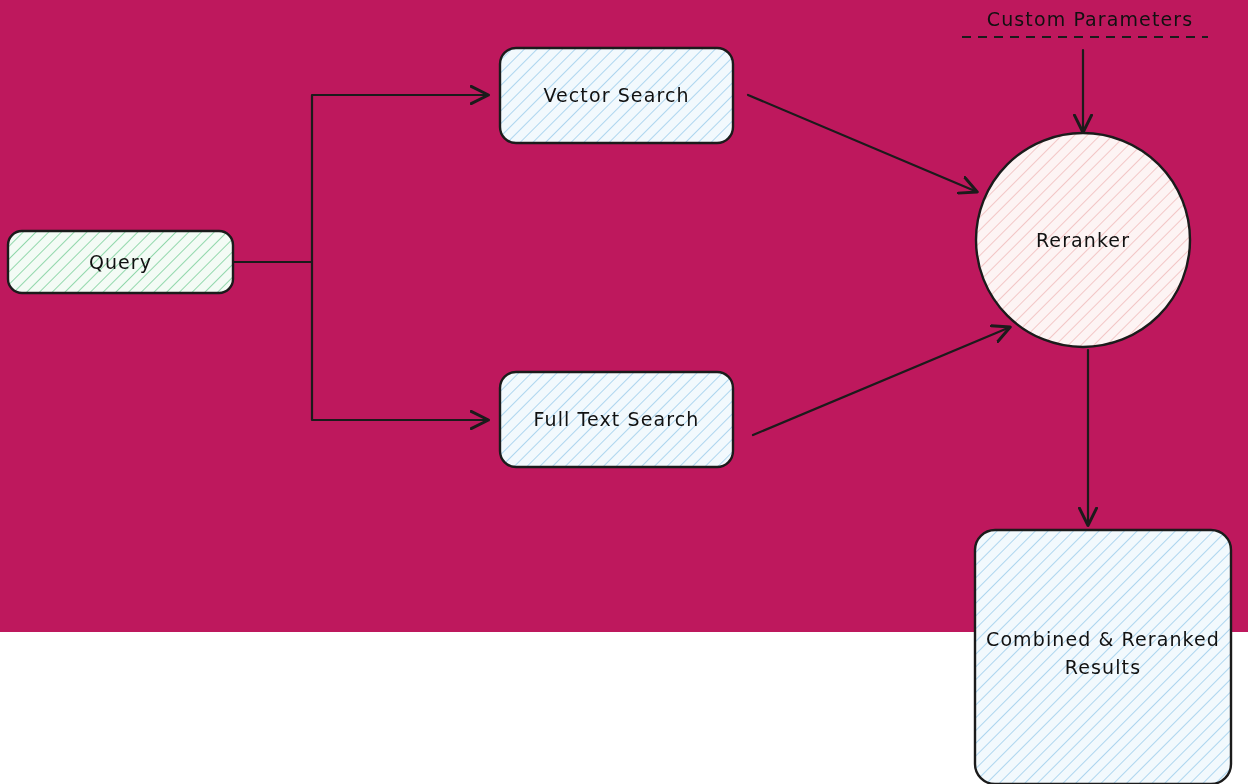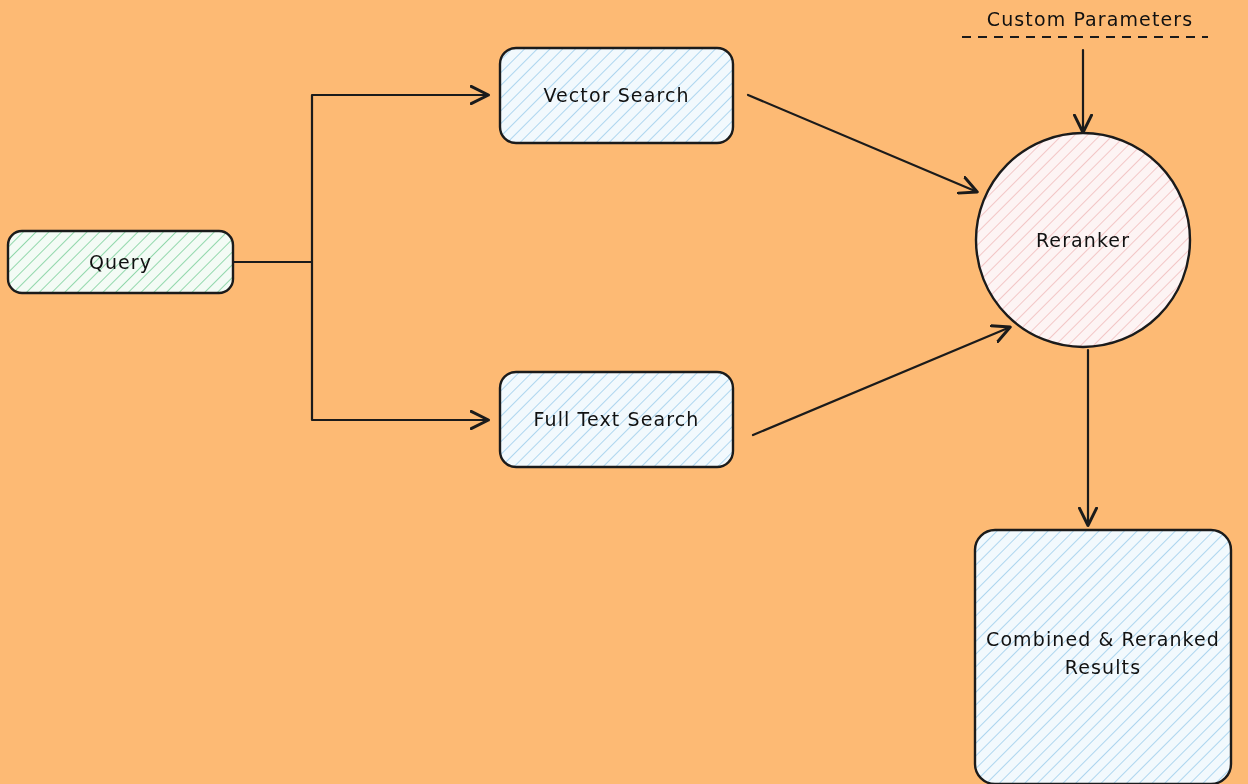--- a/index.html
+++ b/index.html
@@ -10,22 +10,22 @@
   }
   body {
     width: 1248px;
     height: 784px;
     overflow: hidden;
     font-family: "DejaVu Sans", sans-serif;
   }
   #diagram-root {
     position: relative;
     width: 1248px;
-    height: 784px;
-    background: #fdba74;
+    height: 632px;
+    background: #be185d;
   }
   #flow-svg {
     position: absolute;
     left: 0;
     top: 0;
     width: 1248px;
     height: 784px;
     display: block;
   }
   .node-label {

